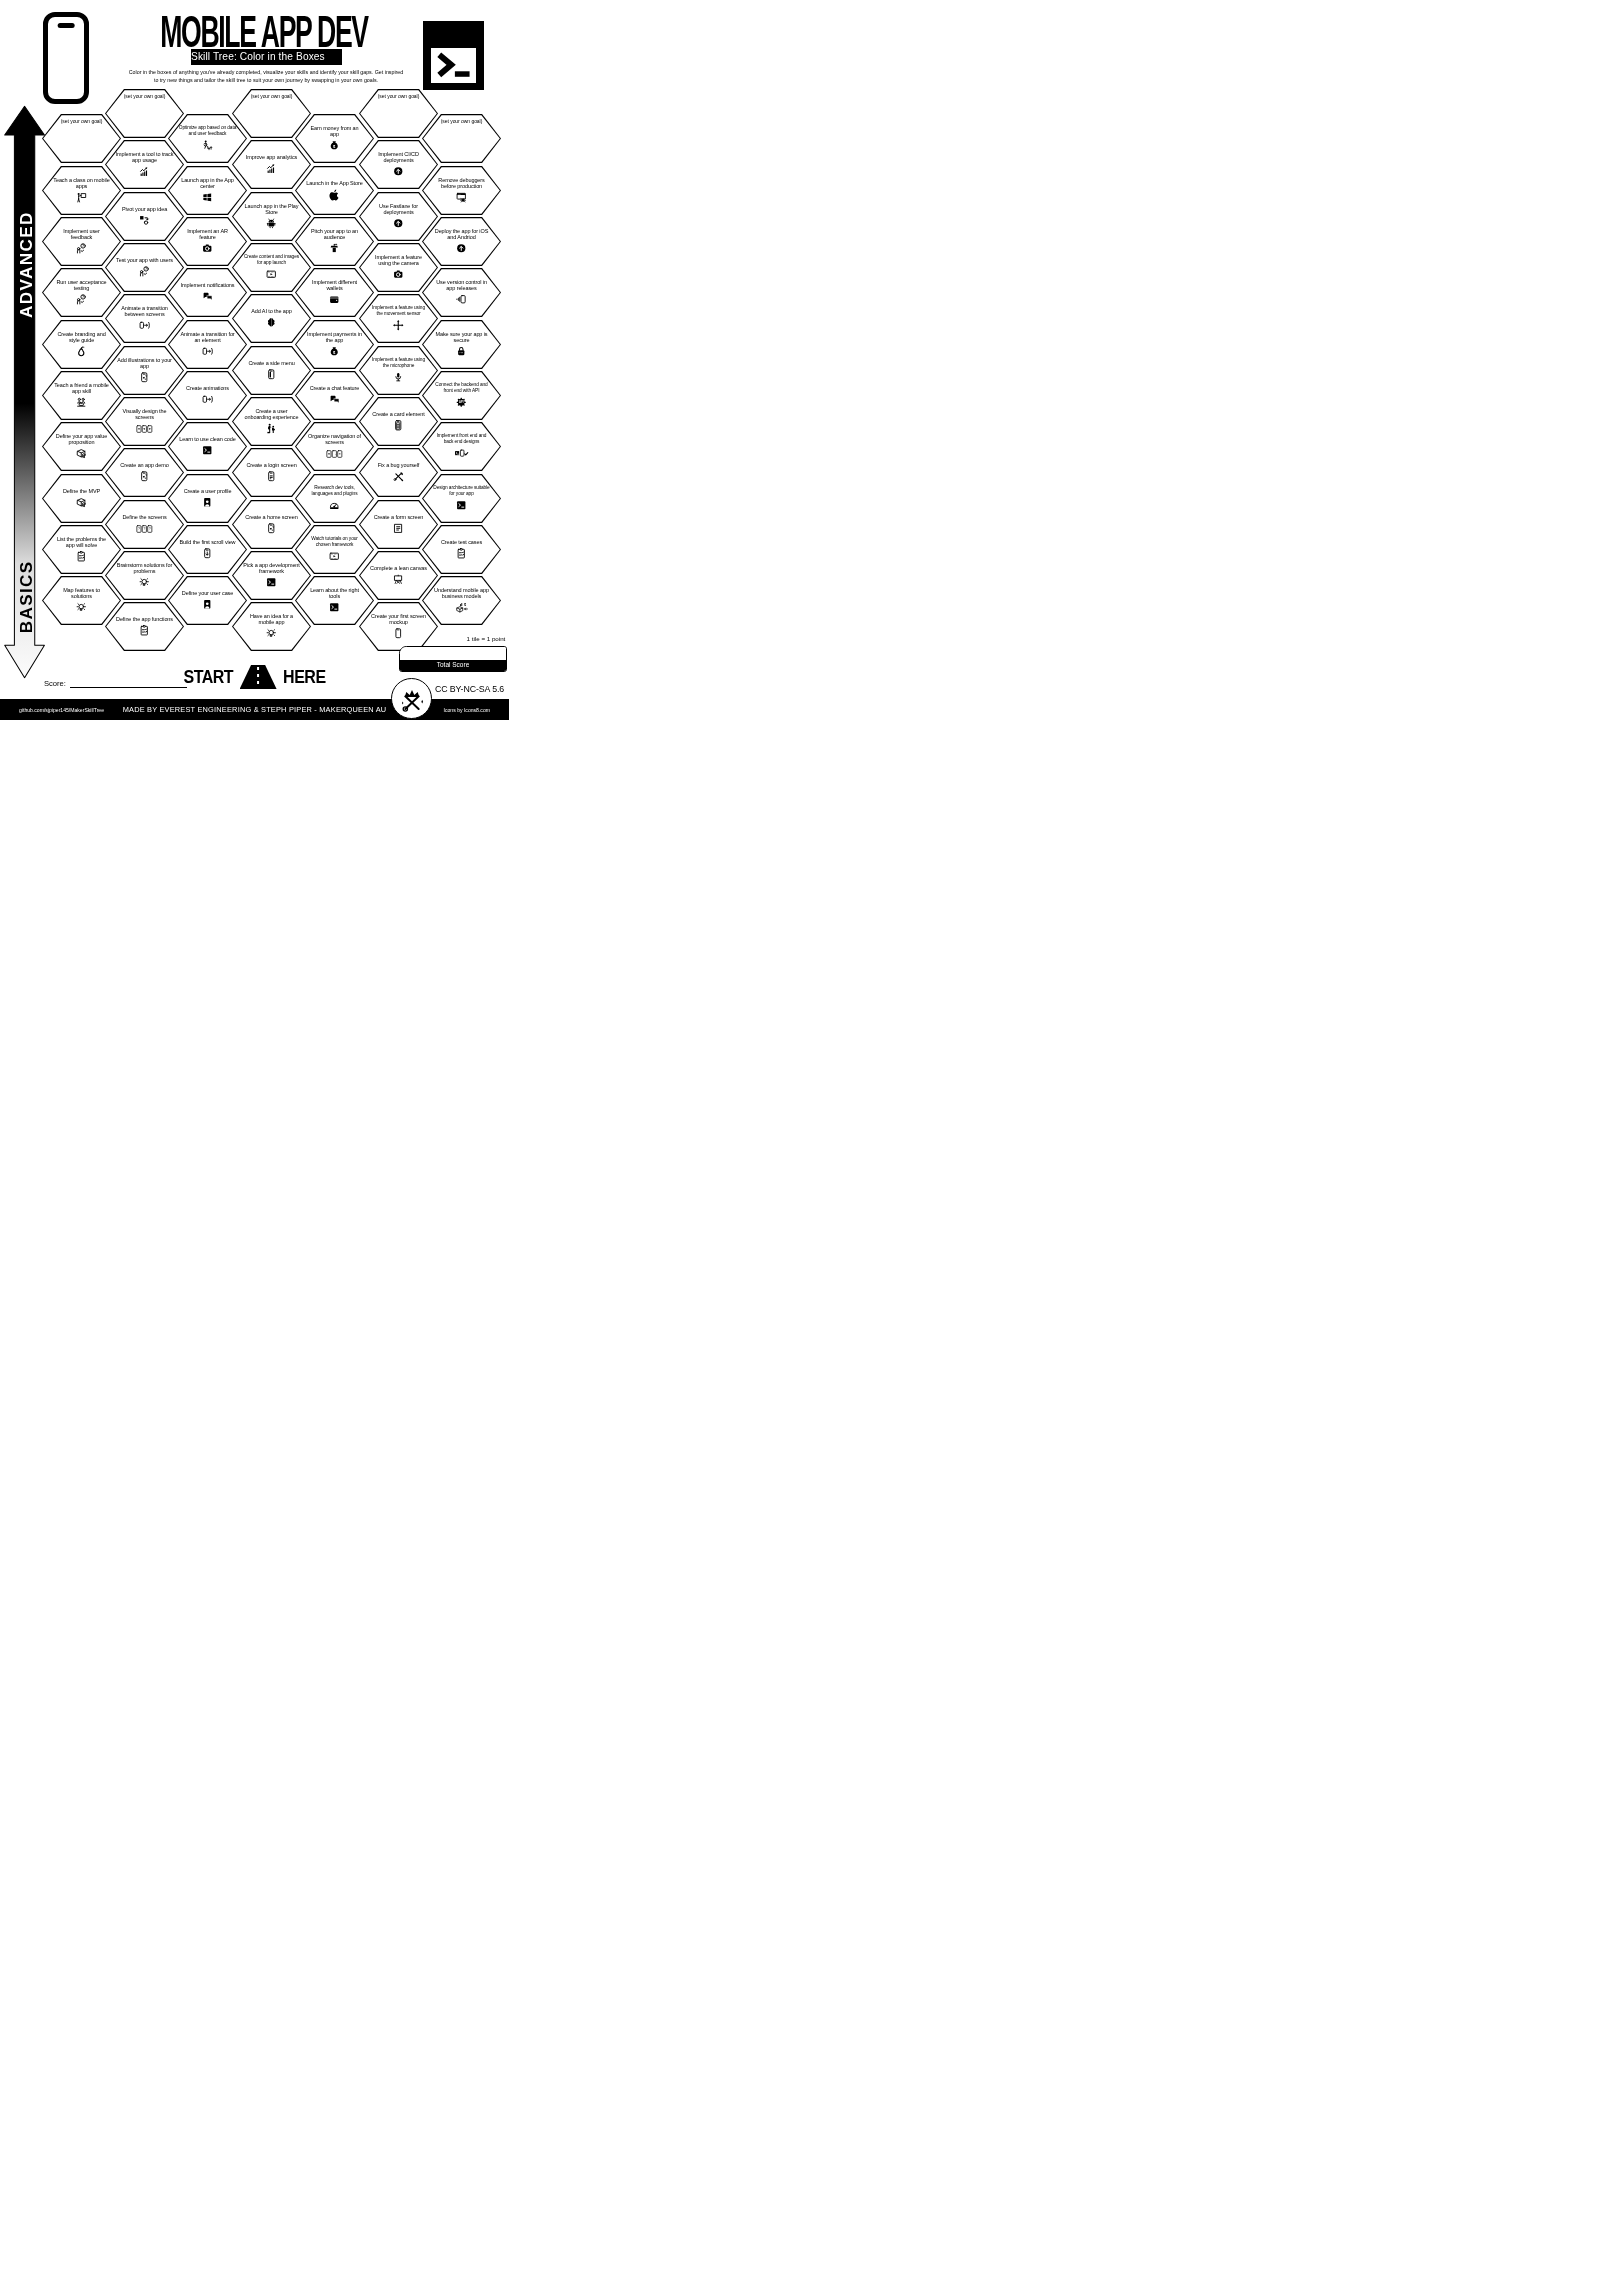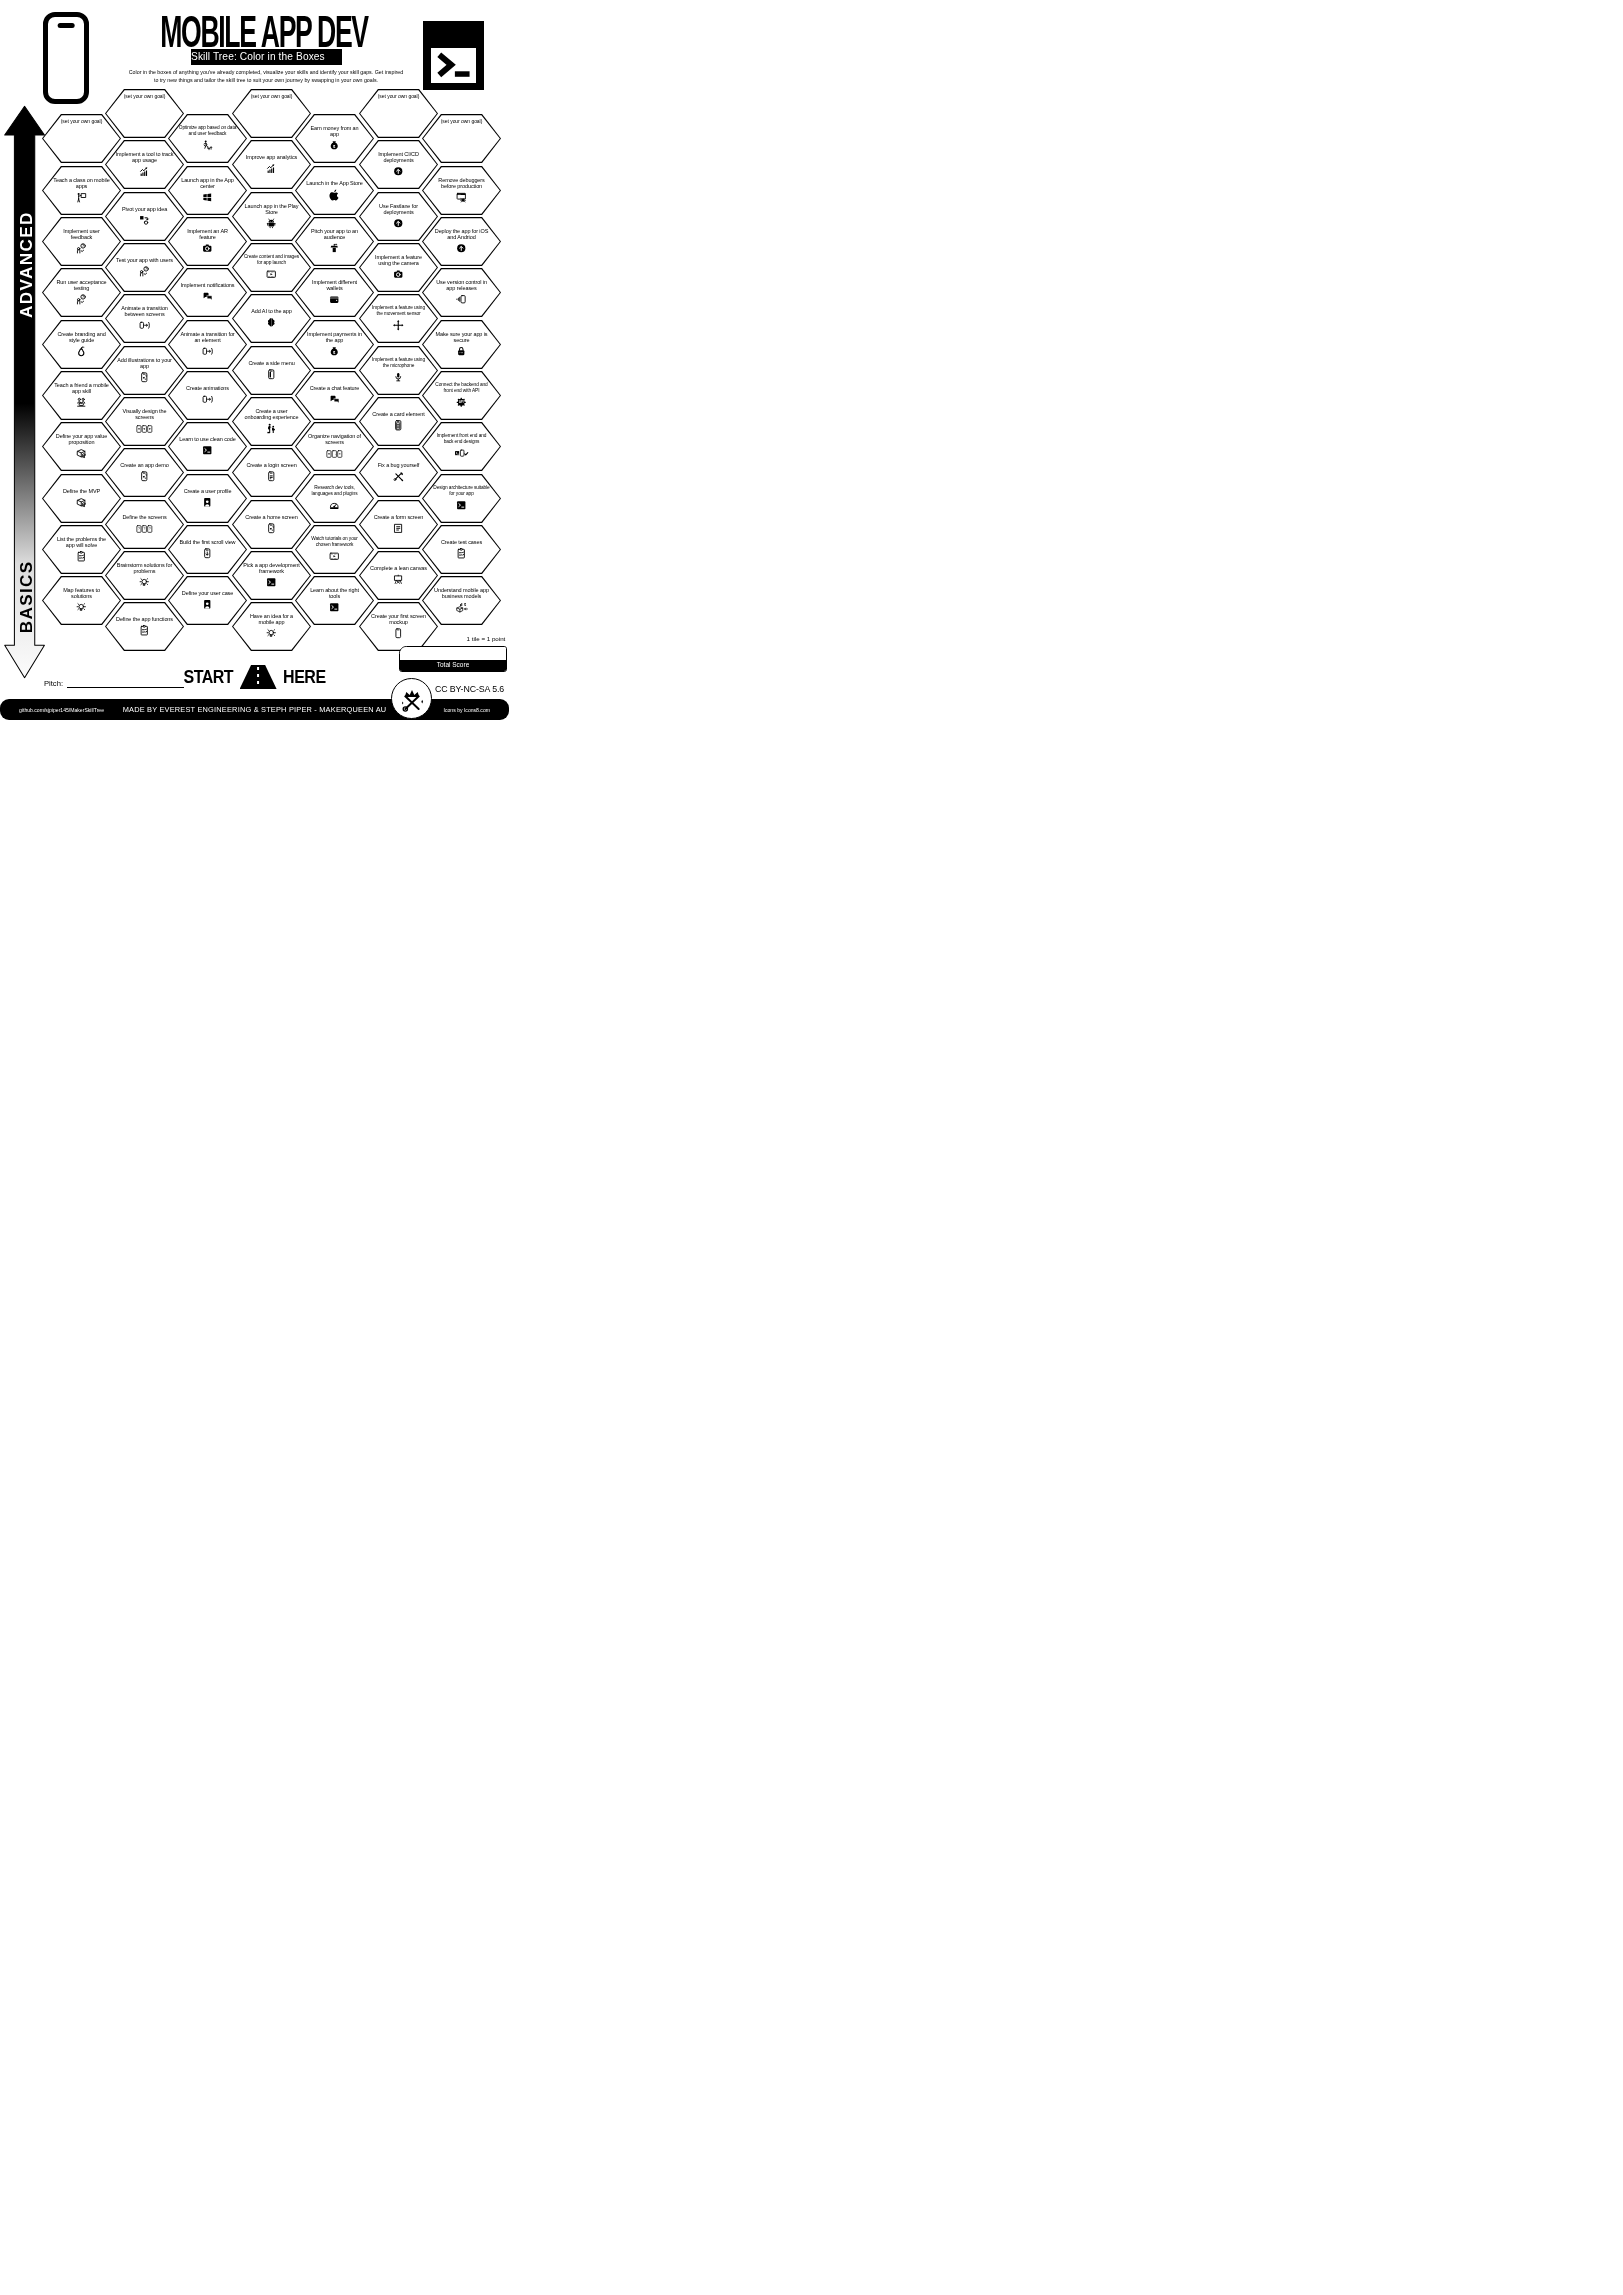--- a/index.html
+++ b/index.html
@@ -58,21 +58,21 @@
     border:1.4px solid #000;border-radius:7.4px 2.8px 2.8px 2.8px;box-sizing:border-box;overflow:hidden;
     display:flex;flex-direction:column;}
   .score-space{flex:1;background:#fff;}
   .score-bar{height:10.6px;background:#000;color:#fff;font-size:6.5px;line-height:10.6px;text-align:center;}
 
   
   .badge{position:absolute;left:391px;top:678px;width:39px;height:39px;background:#fff;
     border:1.2px solid #000;border-radius:50%;z-index:3;display:flex;align-items:center;justify-content:center;}
   .cc{position:absolute;left:435px;top:684px;font-size:8.8px;letter-spacing:-0.1px;}
   .footer{position:absolute;left:0;right:0;top:699px;height:21px;background:#000;color:#fff;
-    display:flex;align-items:center;justify-content:space-between;padding:0 19px;box-sizing:border-box;border-radius:9px;}
+    display:flex;align-items:center;justify-content:space-between;padding:0 19px;box-sizing:border-box;}
   .footer span{font-size:5.1px;}
   .f-center{position:absolute;left:0;right:0;text-align:center;font-size:7.4px !important;
     letter-spacing:0.2px;}
 </style>
 </head>
 <body>
 
 <div class="page">
 
   <div class="phone-logo">
@@ -1083,21 +1083,21 @@
       </div>
     </div>
 
   <div class="start-banner">
     <span>START</span>
     <div class="road"></div>
     <span>HERE</span>
   </div>
 
   <div class="name-row">
-    <span>Pitch:</span>
+    <span>Score:</span>
     <div class="name-line"></div>
   </div>
 
   <div class="tile-note">1 tile = 1 point</div>
   <div class="score-box">
     <div class="score-space"></div>
     <div class="score-bar">Total Score</div>
   </div>
 
   <div class="badge">

